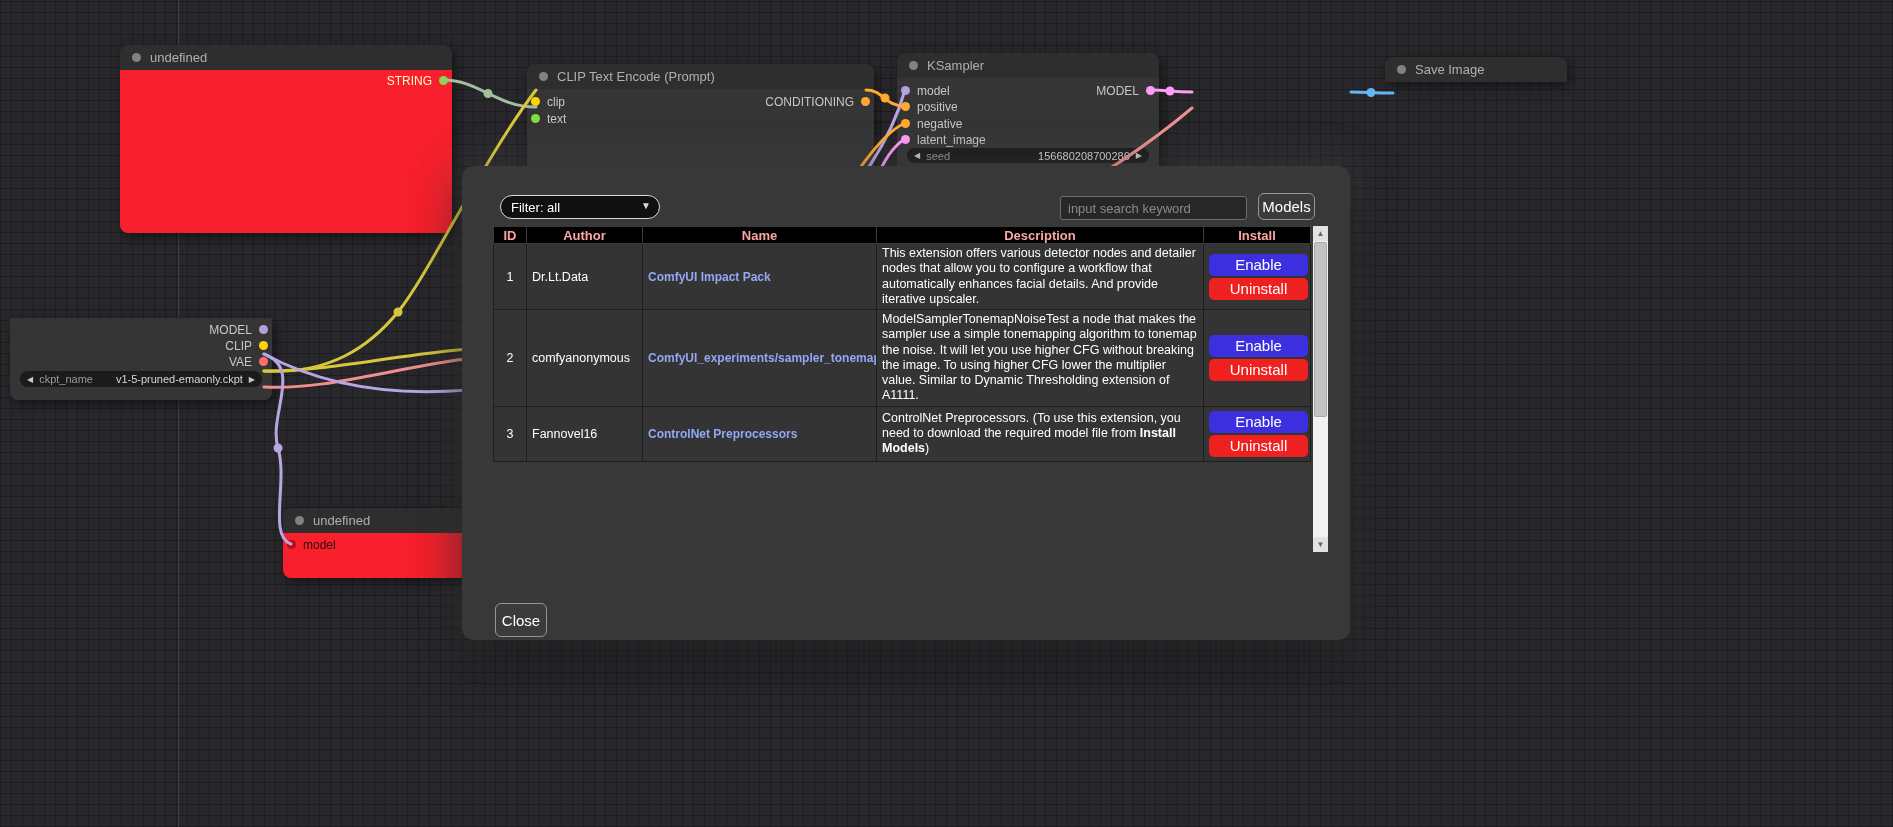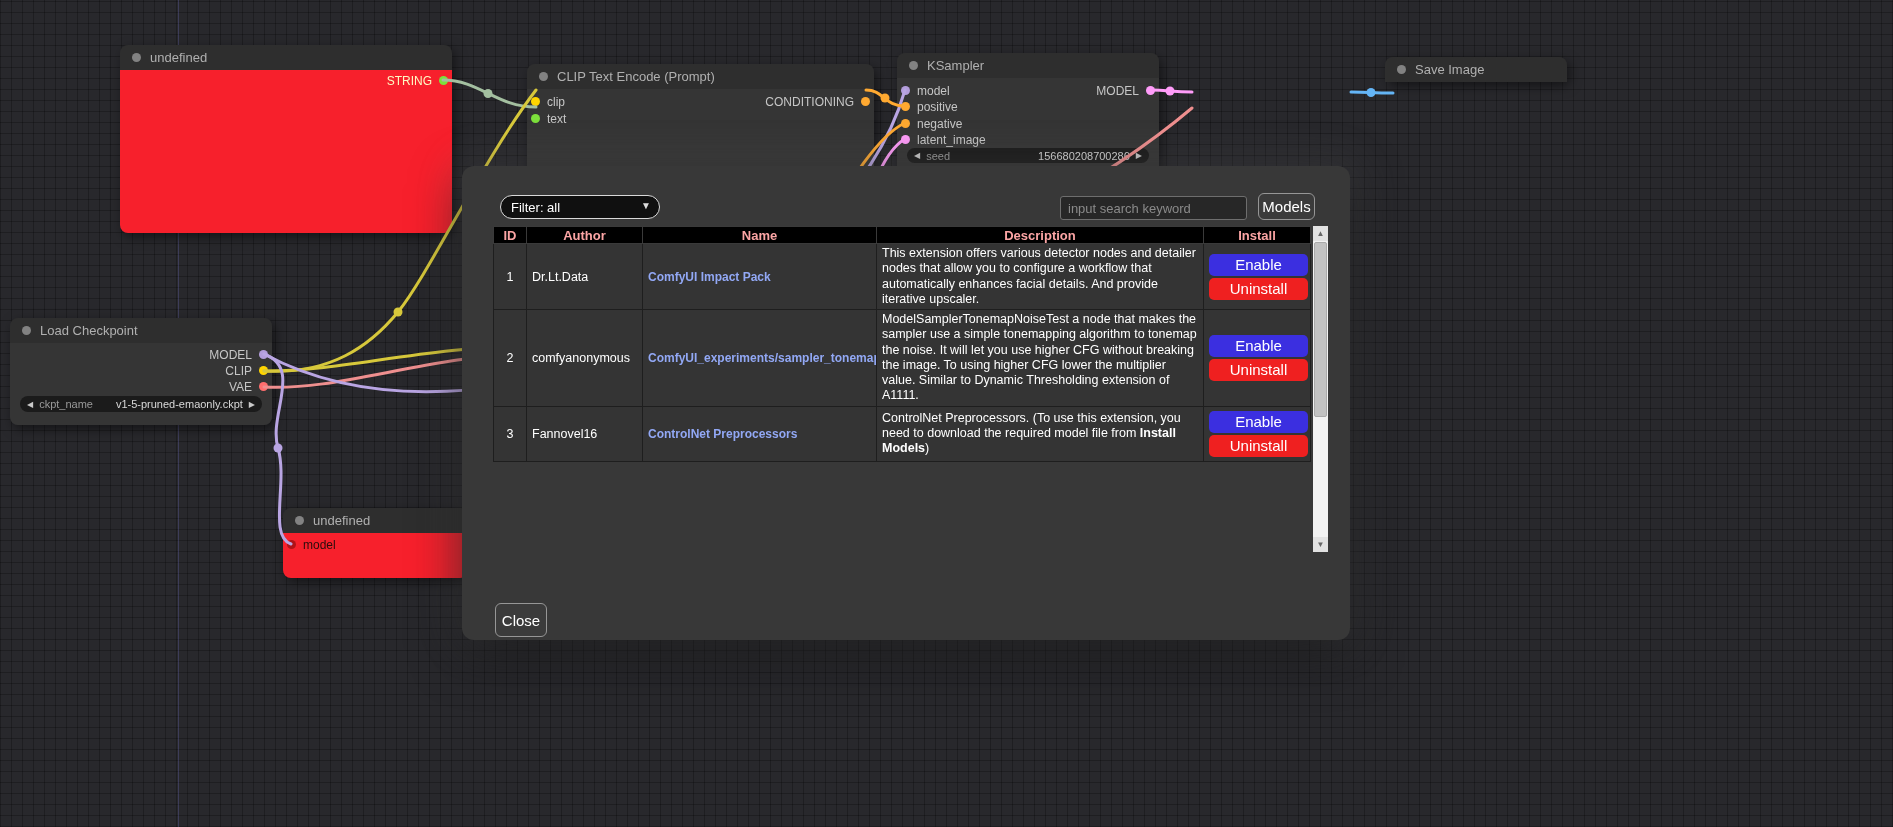--- a/index.html
+++ b/index.html
@@ -165,24 +165,20 @@
 
 
   <div class="node" style="left:1385px;top:57px;width:182px">
     <div class="node-title">
       <span class="tdot"></span>
       <span>Save Image</span>
     </div>
   </div>
 
   <div class="node" style="left:10px;top:318px;width:262px">
-    <div class="node-title">
-      <span class="tdot"></span>
-      <span>Load Checkpoint</span>
-    </div>
     <div class="node-body" style="height:82px">
       <div class="slot out" style="top:4px">
         <span>MODEL</span>
         <span class="sdot d-model"></span>
       </div>
       <div class="slot out" style="top:20px">
         <span>CLIP</span>
         <span class="sdot d-clip"></span>
       </div>
       <div class="slot out" style="top:36px">

